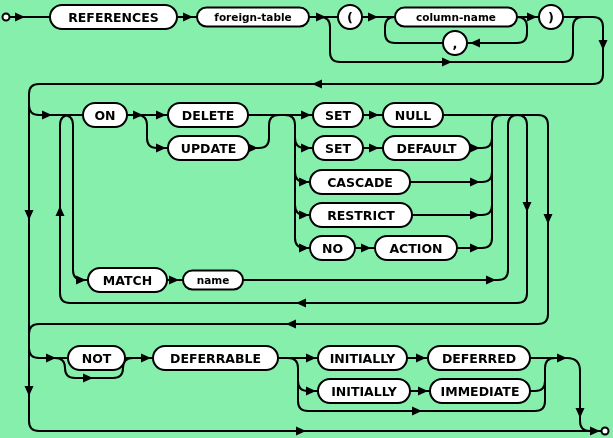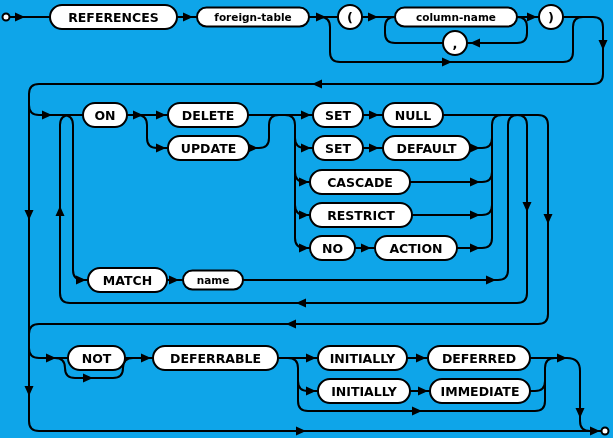--- a/index.html
+++ b/index.html
@@ -1,16 +1,16 @@
 <!DOCTYPE html>
 <html><head>
 <meta charset="utf-8">
 <style>
   html,body{margin:0;padding:0;background:#ffffff;}
-  .stage{width:613px;height:438px;position:relative;background:#0ea5e9;}
+  .stage{width:613px;height:438px;position:relative;background:#86efac;}
   svg{display:block;}
   svg text{
     font-family:"DejaVu Sans","Liberation Sans",sans-serif;
     font-weight:bold; fill:#000; text-anchor:middle;
   }
   .kw-label{font-size:12.5px;}
   .nt-label{font-size:10.5px;}
   .punct-label{font-size:13px;}
   .box{stroke:#000;stroke-width:2;fill:#fff;}
   .wire{stroke:#000;stroke-width:2;fill:none;}

